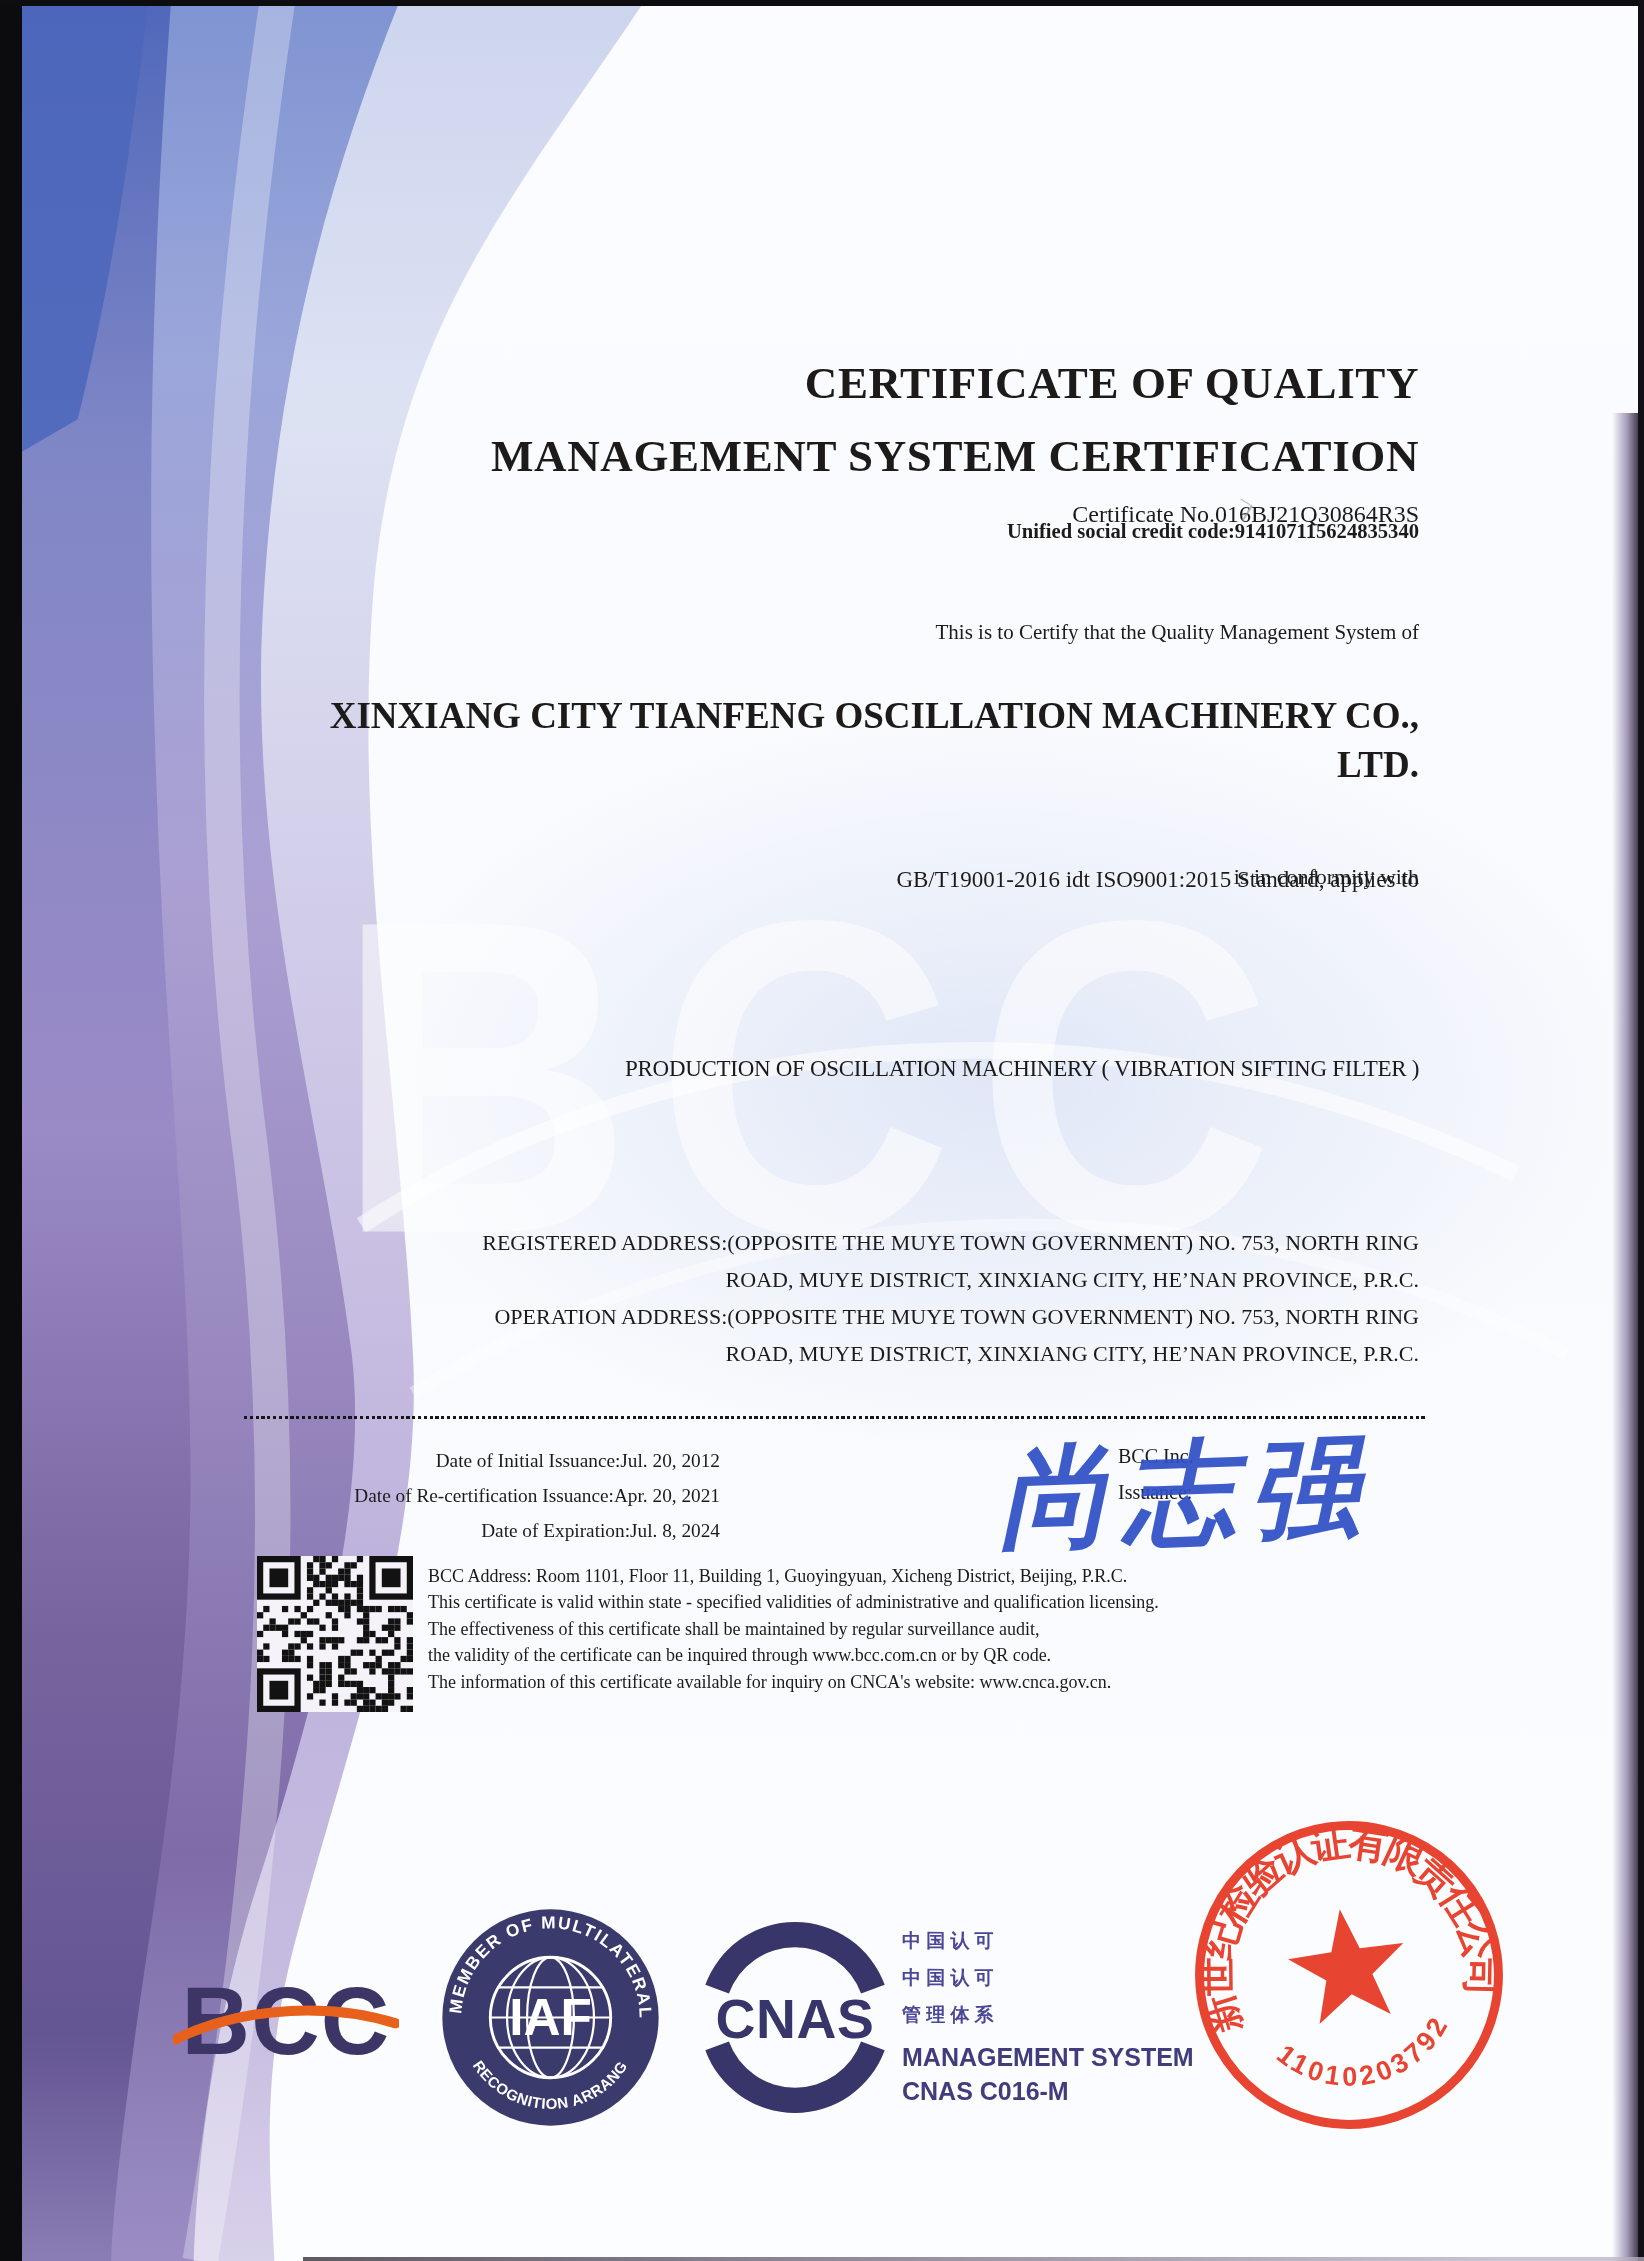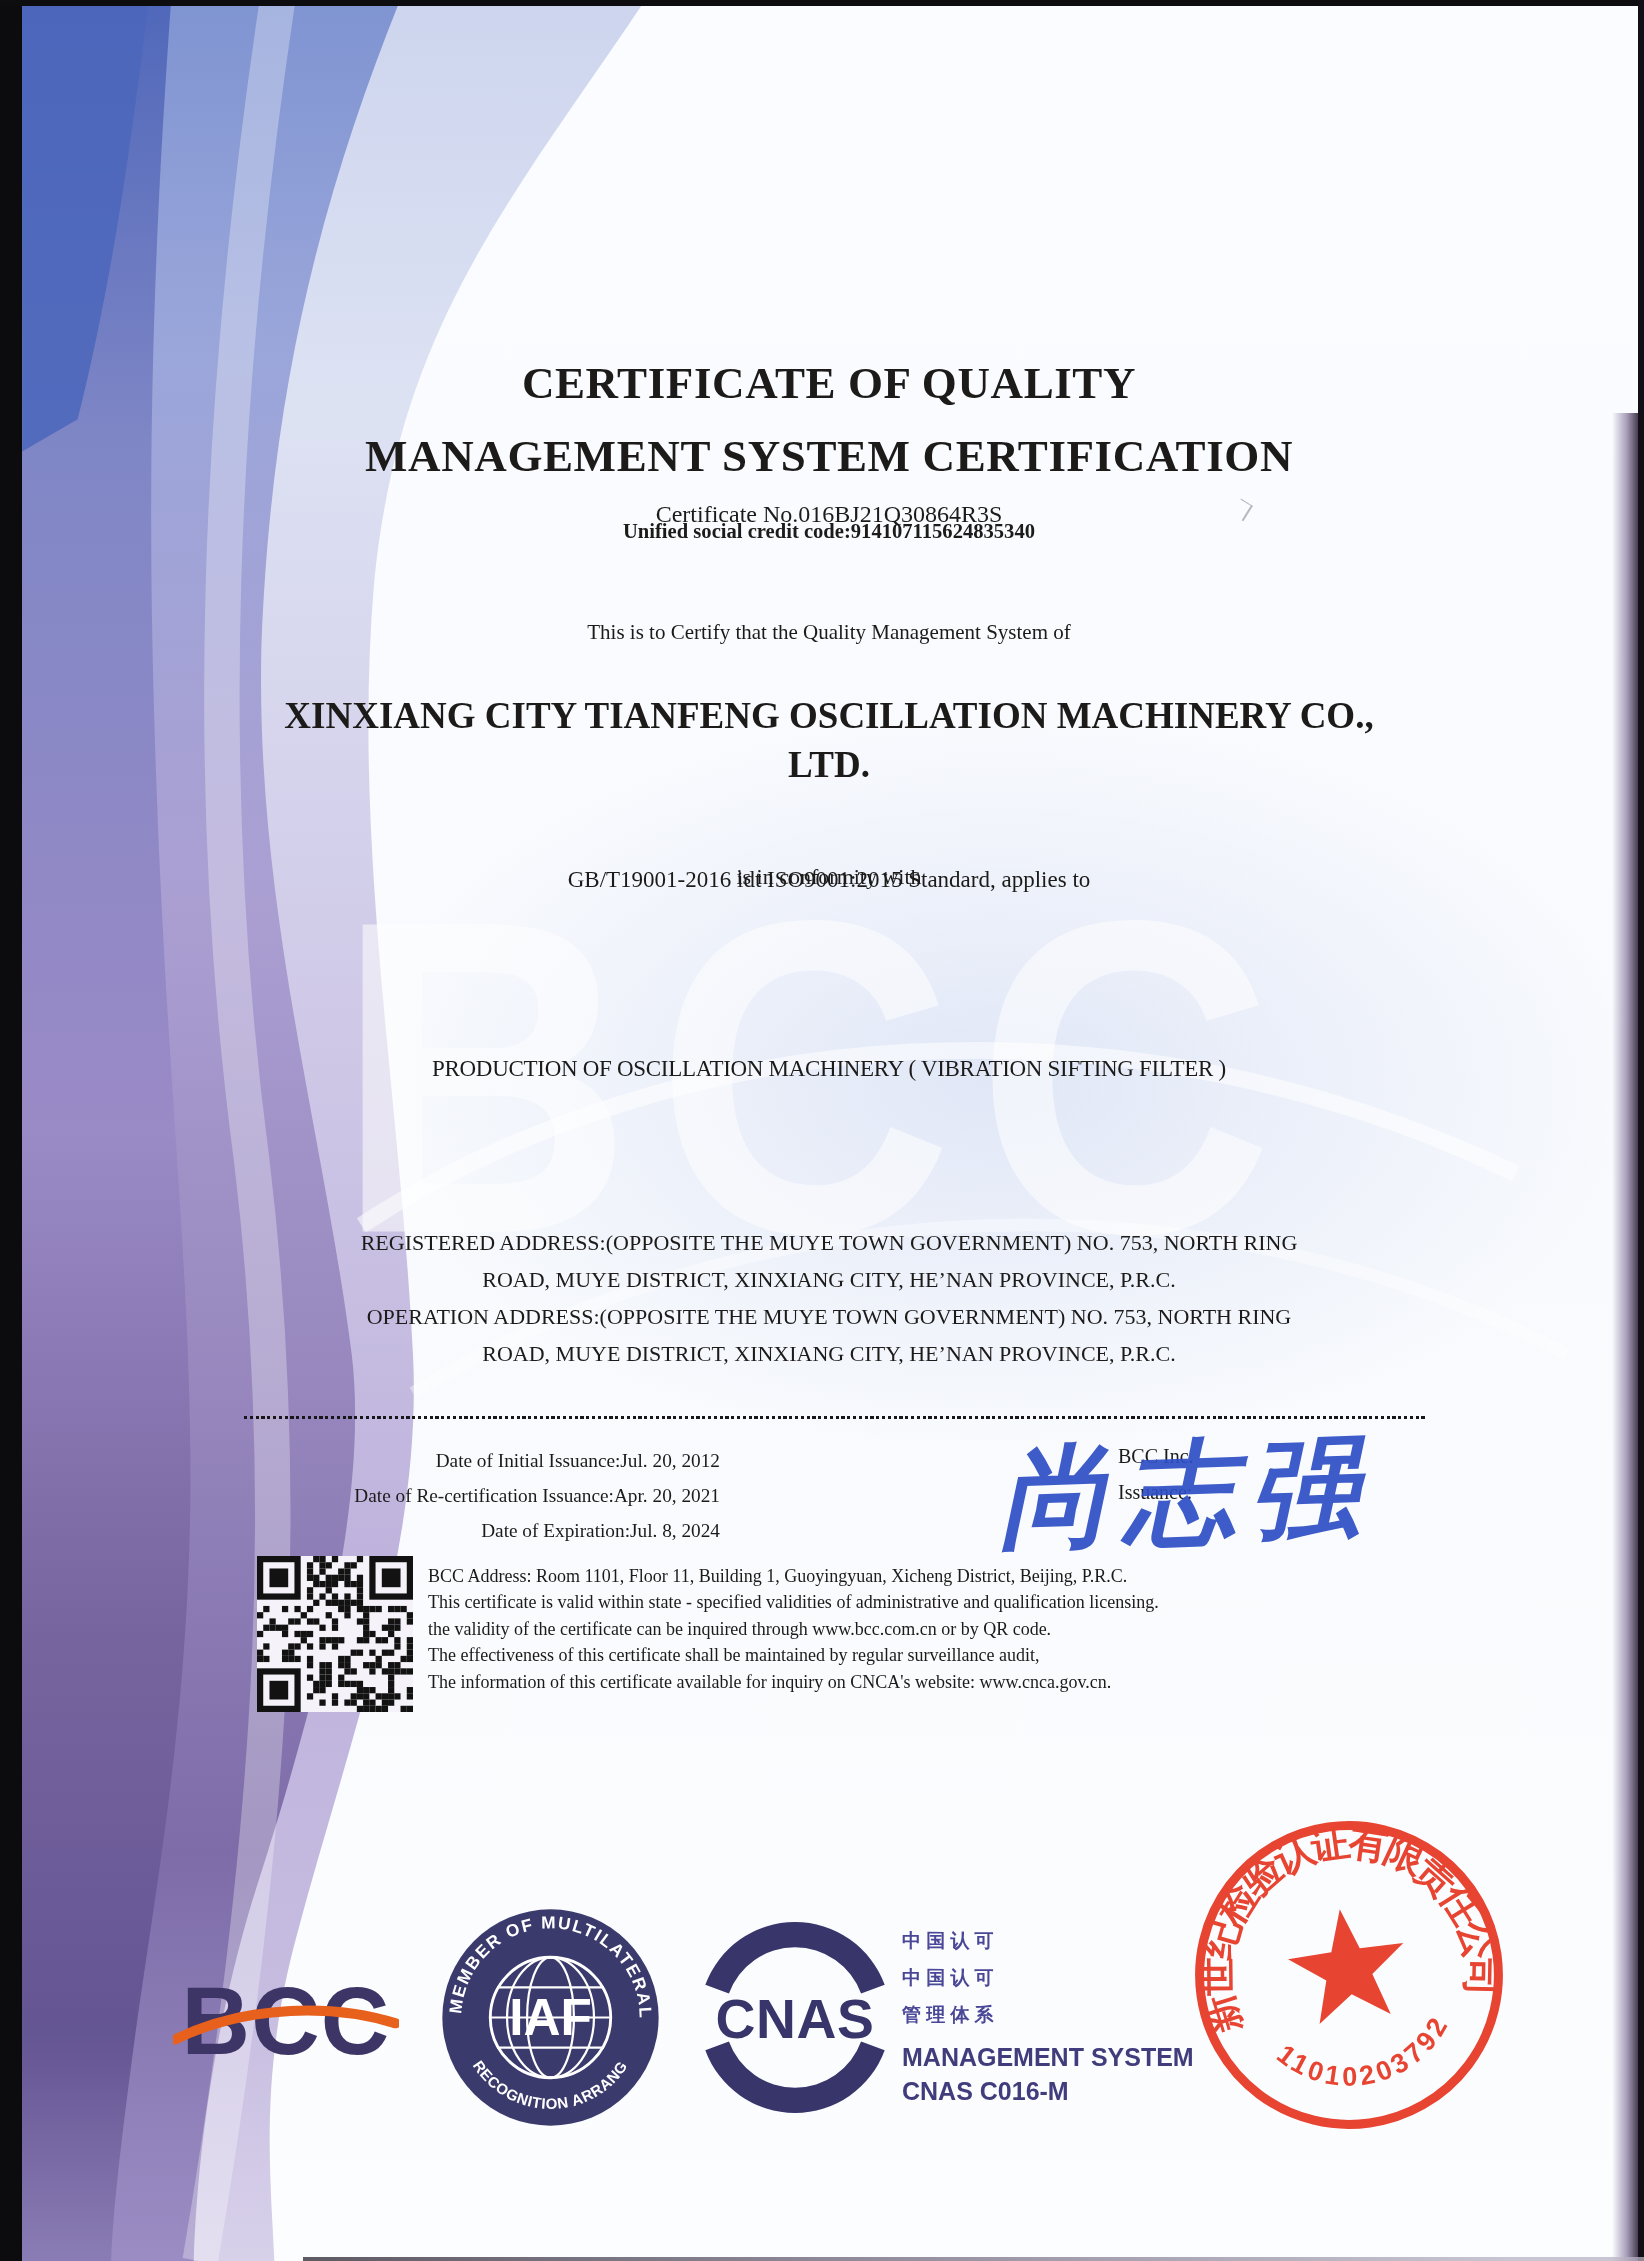--- a/index.html
+++ b/index.html
@@ -16,21 +16,21 @@
   .edge-right-shade{right:6.4px;top:413px;width:27px;height:1848px;
     background:linear-gradient(to right,rgba(150,140,165,0),#a79dba 55%,#3e3547 100%);}
   .edge-bottom{left:303px;bottom:0;width:1342px;height:3.9px;background:linear-gradient(to right,#2a2430,#6b6378 40%,#b9b2c4 90%);opacity:.75;}
   
   .tint{left:361px;top:709px;width:1277px;height:742px;
     background:radial-gradient(closest-side,rgba(208,218,242,.6),rgba(208,218,242,0));}
   .wm-text{left:335px;top:832px;width:1277px;height:490px;overflow:hidden;
     font-family:"Liberation Sans",sans-serif;font-weight:bold;font-size:413px;line-height:490px;
     color:#ffffff;opacity:.55;letter-spacing:22px;transform:scaleY(1.08);}
   
-  .center-col{left:239px;width:1180px;text-align:center;}
+  .center-col{left:239px;width:1180px;text-align:right;}
   .title{top:347px;font-size:45px;font-weight:bold;line-height:73px;letter-spacing:0.6px;}
   .cert-no{top:501px;font-size:24px;font-weight:normal;}
   .credit{top:510px;font-size:20.6px;font-weight:bold;margin-top:10px;}
   .certify{top:620px;font-size:21px;}
   .company{top:691px;font-size:37px;font-weight:bold;line-height:49px;}
   .conformity{top:832px;font-size:22px;margin-top:32px;}
   .standard{top:867px;font-size:23px;}
   .scope{top:1056px;font-size:23px;letter-spacing:-0.3px;}
   .addresses{top:1224px;font-size:22px;line-height:37px;}
   .dash-line{left:244px;top:1416px;width:1182px;height:3.2px;
@@ -346,22 +346,22 @@
         <rect x="193.6" y="19.36" width="29.04" height="29.04" fill="#121212"></rect>
         <rect x="0" y="174.24" width="67.75999999999999" height="67.75999999999999" fill="#121212"></rect>
         <rect x="9.68" y="183.92" width="48.4" height="48.4" fill="#f5f3f9"></rect>
         <rect x="19.36" y="193.6" width="29.04" height="29.04" fill="#121212"></rect>
       </svg>
   </div>
 
   <div class="abs info">
     <div>BCC Address: Room 1101, Floor 11, Building 1, Guoyingyuan, Xicheng District, Beijing, P.R.C.</div>
     <div>This certificate is valid within state - specified validities of administrative and qualification licensing.</div>
+    <div>The effectiveness of this certificate shall be maintained by regular surveillance audit,</div>
     <div>the validity of the certificate can be inquired through www.bcc.com.cn or by QR code.</div>
-    <div>The effectiveness of this certificate shall be maintained by regular surveillance audit,</div>
     <div>The information of this certificate available for inquiry on CNCA's website: www.cnca.gov.cn.</div>
   </div>
 
   <svg class="abs" style="left:173px;top:1966px;" width="226" height="106" viewBox="0 0 360 170">
     <text x="180" y="138" text-anchor="middle" font-family="Liberation Sans, sans-serif" font-weight="bold" font-size="152" fill="#3c3566" letter-spacing="2" transform="scale(1,1.02)">BCC</text>
     <path d="M 2 118 C 120 60, 260 62, 356 92" stroke="#e8611c" stroke-width="16" fill="none" stroke-linecap="round"></path>
   </svg>
 
   <svg class="abs" style="left:439px;top:1906px;" width="223" height="223" viewBox="0 0 200 200">
     <defs>

